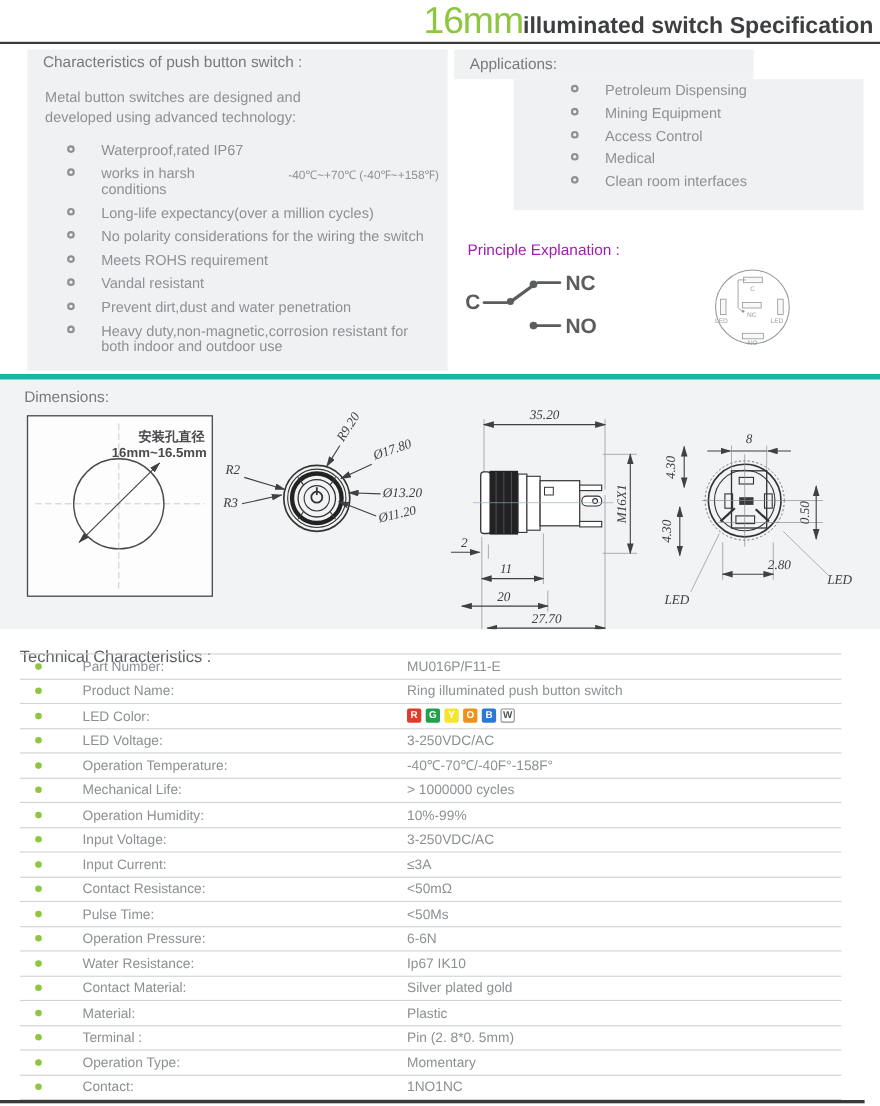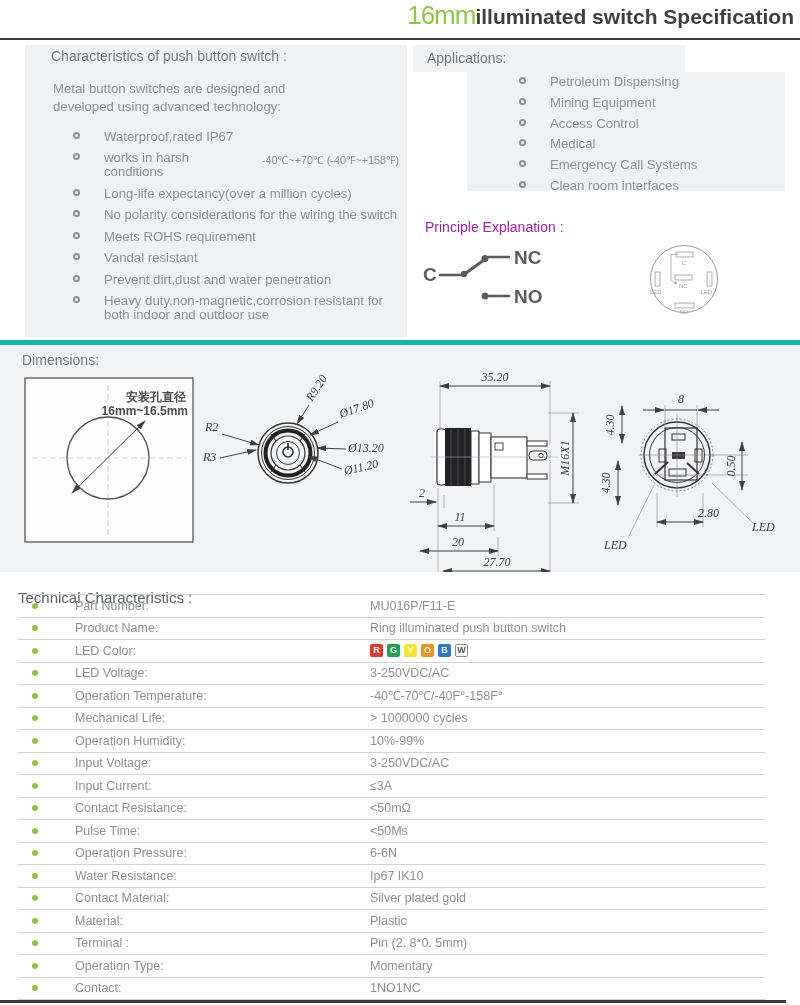--- a/index.html
+++ b/index.html
@@ -3,28 +3,28 @@
 <meta charset="utf-8">
 <style>
   * { margin:0; padding:0; box-sizing:border-box; }
   html,body { width:800px; height:1005px; }
   body { position:relative; background:#ffffff; font-family:"Liberation Sans",sans-serif; overflow:hidden; }
 
   
   .header { position:absolute; top:0; left:0; width:800px; height:40px;
             border-bottom:2px solid #3b3b3d; display:flex; justify-content:flex-end;
             align-items:baseline; padding-right:6px; }
-  .header-size { color:#8dc63f; font-size:26px; font-weight:400; letter-spacing:-1px; }
+  .header-size { color:#8dc63f; font-size:34px; font-weight:400; letter-spacing:-1px; }
   .header-title { color:#3d3e40; font-size:21px; font-weight:700; }
 
   .section-title { font-size:14px; color:#77797c; }
 
   
   .char-panel { position:absolute; left:25px; top:45px; width:382px; height:292px;
-                background:#f0f1f2; padding:3px 8px 0 26px; }
+                background:#f0f1f2; padding:3px 8px 0 14px; }
   .char-intro { margin:16px 0 14px 2px; font-size:13.2px; color:#8d9195; line-height:1.35; }
   .bullet-item { display:flex; gap:24px; margin:0 0 7.5px 22px; align-items:flex-start;
                  font-size:13.2px; line-height:14px; color:#8d9195; }
   .ring-icon { flex:0 0 auto; width:7px; height:7px; border:2px solid #8d9195;
                border-radius:50%; margin-top:2px; }
   .bullet-sub { font-size:10.8px; padding-top:2px; white-space:nowrap; }
 
   
   .apps-title-box { position:absolute; left:413px; top:45px; width:272px; height:27px;
                     background:#f0f1f2; padding:5px 0 0 14px; }
@@ -130,24 +130,20 @@
       <span class="ring-icon"></span>
       <span>Mining Equipment</span>
     </div>
     <div class="bullet-item">
       <span class="ring-icon"></span>
       <span>Access Control</span>
     </div>
     <div class="bullet-item">
       <span class="ring-icon"></span>
       <span>Medical</span>
-    </div>
-    <div class="bullet-item">
-      <span class="ring-icon"></span>
-      <span>Emergency Call Systems</span>
     </div>
     <div class="bullet-item">
       <span class="ring-icon"></span>
       <span>Clean room interfaces</span>
     </div>
   </div>
 
 <div class="principle-title section-title">Principle Explanation :</div>
 
 <svg class="circuit-svg" width="145" height="70" viewBox="0 0 145 70">

